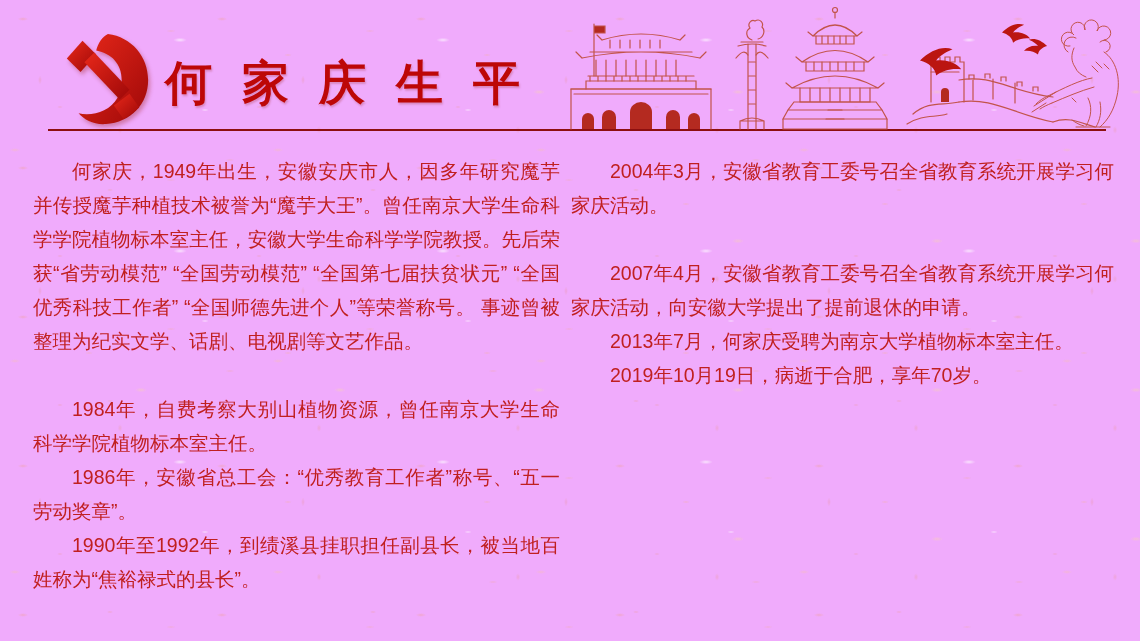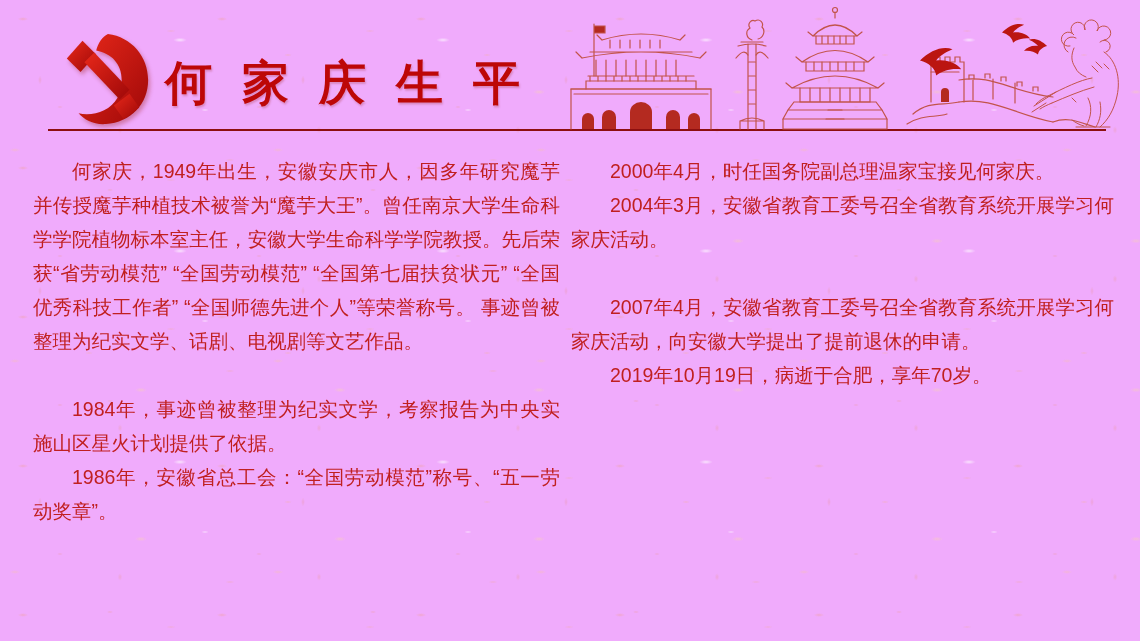--- a/index.html
+++ b/index.html
@@ -140,22 +140,23 @@
 
     <g fill="#bb1511" stroke="none">
       <path transform="translate(362,46) scale(1.25)" d="M0,10 C8,2 18,-2 26,1 C19,4 15,7 13,10 C22,9 29,12 33,17 C25,16 18,18 13,22 C12,16 7,12 0,10 Z"></path>
       <path transform="translate(444,22) scale(0.85)" d="M0,10 C8,2 18,-2 26,1 C19,4 15,7 13,10 C22,9 29,12 33,17 C25,16 18,18 13,22 C12,16 7,12 0,10 Z"></path>
       <path transform="translate(466,37) scale(0.7) scale(-1,1) translate(-33,0)" d="M0,10 C8,2 18,-2 26,1 C19,4 15,7 13,10 C22,9 29,12 33,17 C25,16 18,18 13,22 C12,16 7,12 0,10 Z"></path>
     </g>
   </svg>
 
   <div class="col col-left">
     <p>何家庆，1949年出生，安徽安庆市人，因多年研究魔芋并传授魔芋种植技术被誉为“魔芋大王”。曾任南京大学生命科学学院植物标本室主任，安徽大学生命科学学院教授。先后荣获“省劳动模范” “全国劳动模范” “全国第七届扶贫状元” “全国优秀科技工作者” “全国师德先进个人”等荣誉称号。 事迹曾被整理为纪实文学、话剧、电视剧等文艺作品。</p>
-    <p class="gap">1984年，事迹曾被整理为纪实文学，考察报告为中央实施山区星火计划提供了依据。</p>
-    <p>1986年，安徽省总工会：“全国劳动模范”称号、“五一劳动奖章”。</p>
+    <p class="gap">1984年，自费考察大别山植物资源，曾任南京大学生命科学学院植物标本室主任。</p>
+    <p>1986年，安徽省总工会：“优秀教育工作者”称号、“五一劳动奖章”。</p>
+    <p>1990年至1992年，到绩溪县挂职担任副县长，被当地百姓称为“焦裕禄式的县长”。</p>
   </div>
   <div class="col col-right">
-    <p>2000年4月，时任国务院副总理温家宝接见何家庆。</p>
     <p>2004年3月，安徽省教育工委号召全省教育系统开展学习何家庆活动。</p>
     <p class="gap">2007年4月，安徽省教育工委号召全省教育系统开展学习何家庆活动，向安徽大学提出了提前退休的申请。</p>
+    <p>2013年7月，何家庆受聘为南京大学植物标本室主任。</p>
     <p>2019年10月19日，病逝于合肥，享年70岁。</p>
   </div>
 </div>
 
 </body></html>

